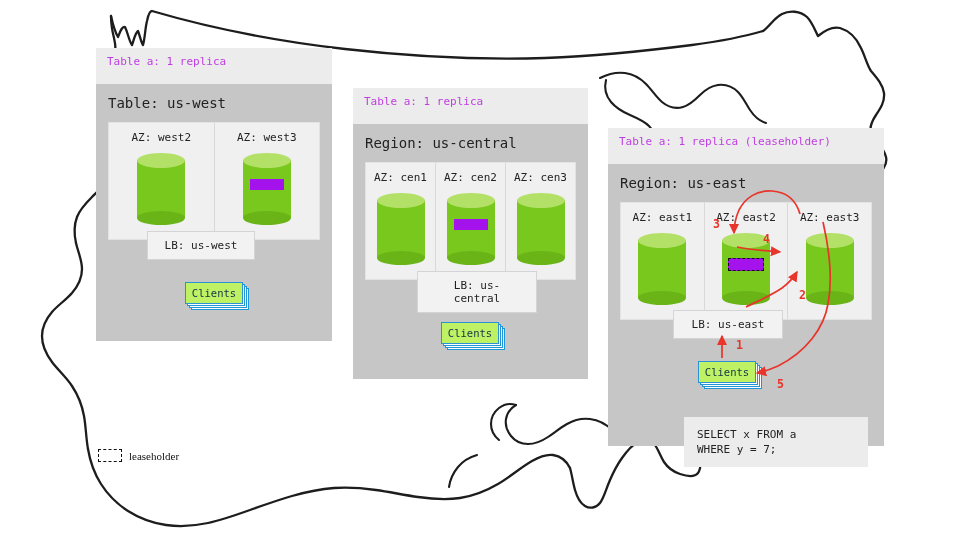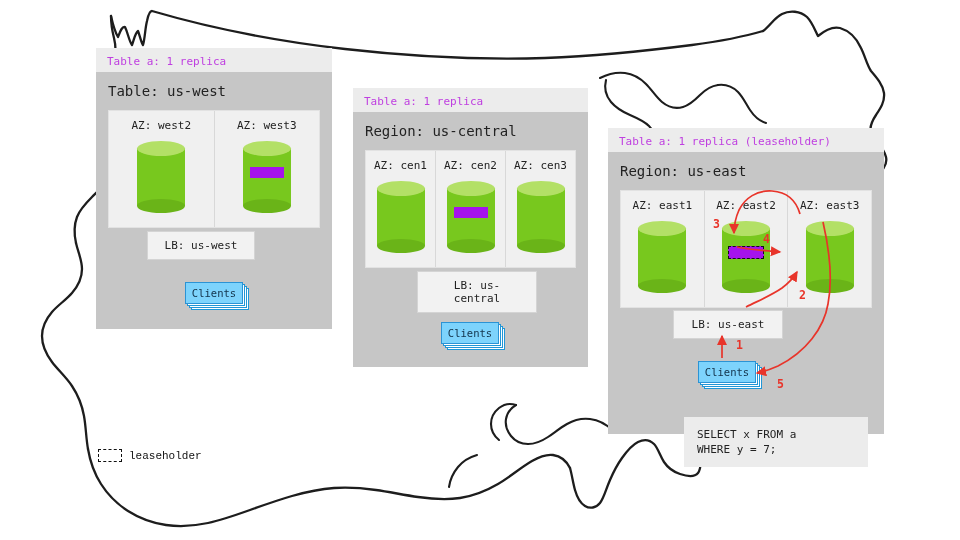--- a/index.html
+++ b/index.html
@@ -4,21 +4,21 @@
 <style>
   html,body{margin:0;padding:0;}
   body{width:960px;height:540px;background:#ffffff;overflow:hidden;
        font-family:"DejaVu Sans Mono","Liberation Mono",monospace;}
   #stage{position:relative;width:960px;height:540px;}
 
   #usmap{position:absolute;left:0;top:0;width:960px;height:540px;}
 
   .region-panel{position:absolute;}
   .panel-header{background:#ececec;color:#bf3fe0;font-size:11px;
-                padding:7px 11px 4px 11px;letter-spacing:0px;line-height:13px;}
+                padding:7px 11px 16px 11px;letter-spacing:0px;line-height:13px;}
   .panel-body{background:#c6c6c6;padding:0;}
   .region-title{color:#222;font-size:14px;padding:11px 0 11px 12px;letter-spacing:0px;}
   .az-row{display:flex;background:#f0f0f0;margin:0 12px;border:1px solid #e2e2e2;}
   .az-cell{flex:1;padding:8px 0 14px 0;text-align:center;border-right:1px solid #d8d8d8;
            position:relative;}
   .az-cell:last-child{border-right:none;}
   .az-label{font-size:11px;color:#222;margin-bottom:9px;}
 
   .cyl{position:relative;width:48px;height:72px;margin:0 auto;}
   .cyl .body{position:absolute;left:0;top:7px;width:48px;height:58px;background:#78c81e;}
@@ -29,30 +29,30 @@
   .chip{position:absolute;left:7px;top:26px;width:34px;height:11px;background:#a513ec;}
   .chip.lease{border:1.5px dashed #111;left:6px;top:25px;}
 
   .lb-box{position:absolute;background:#f2f2f2;border:1px solid #d4d4d4;
           font-size:11px;color:#222;padding:7px 14px;text-align:center;}
 
   .clients-btn{position:absolute;width:58px;height:22px;}
   .clients-btn .shadow{position:absolute;background:#ffffff;border:1px solid #2196d6;
                        width:56px;height:20px;}
   .clients-btn .face{position:absolute;left:0;top:0;width:56px;height:20px;
-                     background:#7dd3fc;border:1px solid #2b93d4;
+                     background:#bef264;border:1px solid #2b93d4;
                      font-size:10.5px;color:#12324a;display:flex;align-items:center;
                      justify-content:center;}
 
   .sqlbox{position:absolute;background:#ececec;font-size:11px;color:#222;
           padding:10px 13px;line-height:15px;white-space:pre;}
 
   .legend{position:absolute;display:flex;align-items:center;gap:7px;}
   .legend .swatch{width:22px;height:11px;border:1.5px dashed #111;background:transparent;}
-  .legend .lbl{font-family:Liberation Mono, monospace;font-size:11px;color:#111;}
+  .legend .lbl{font-family:Liberation Serif, serif;font-size:11px;color:#111;}
 
   #arrows{position:absolute;left:0;top:0;width:960px;height:540px;pointer-events:none;}
   .anum{position:absolute;color:#e8342a;font-size:11.5px;font-weight:bold;}
 </style>
 </head>
 <body>
 
 <div id="stage">
 
   <svg id="usmap" viewBox="0 0 960 540">

